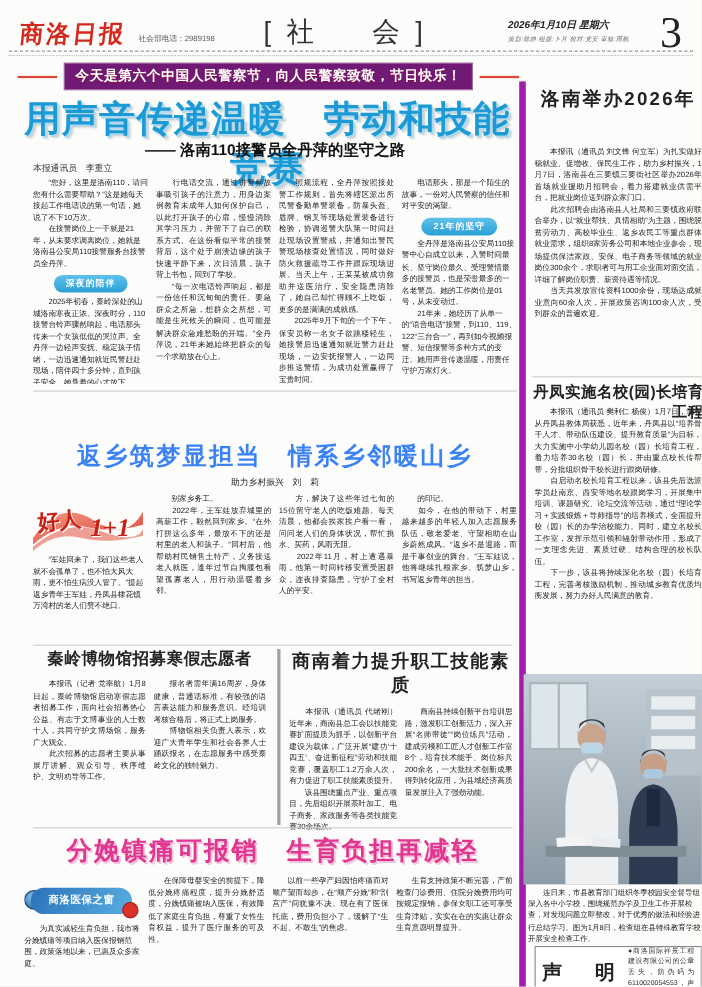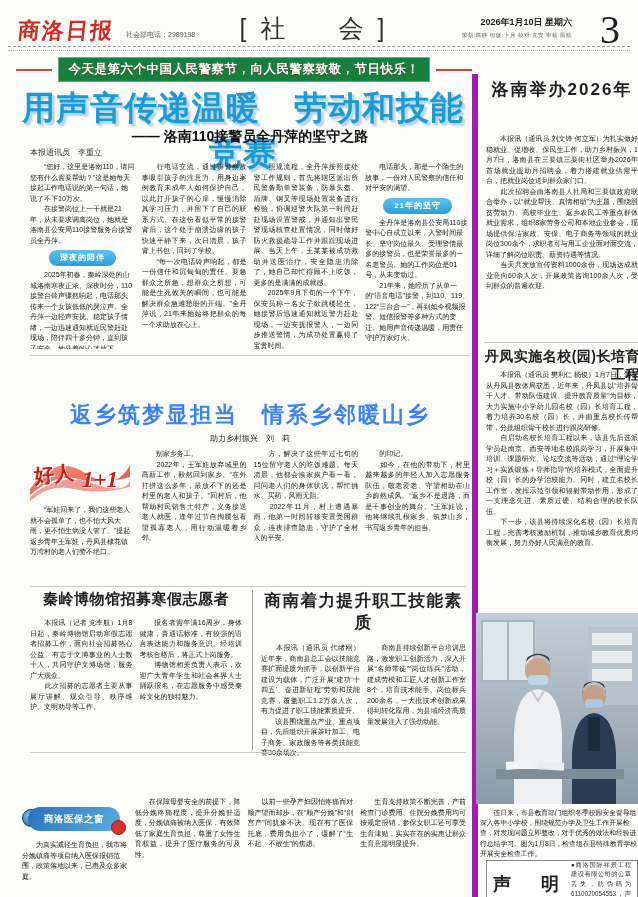--- a/index.html
+++ b/index.html
@@ -11,32 +11,32 @@
   }
   .txt { white-space:pre-line; text-align:justify; }
 
   
   #header { position:absolute; left:14px; top:10px; width:610px; height:34px; }
   #mast-logo { position:absolute; left:4px; top:6px; font-size:22px; font-weight:900;
     color:#d42a1e; transform:skewX(-6deg); letter-spacing:2px; }
   #dept-phone { position:absolute; left:112px; top:20px; font-size:7px; color:#555; }
   #section-title { position:absolute; left:0; right:0; top:2px; text-align:center;
     font-size:25px; letter-spacing:14px; color:#333; font-weight:500; }
-  #date-block { position:absolute; right:52px; top:6px; text-align:right; }
+  #date-block { position:absolute; right:52px; top:6px; text-align:left;font-style:italic; }
   #date-line { font-size:9px; font-weight:bold; color:#222; }
   #staff-line { font-size:5.5px; color:#666; margin-top:3px; letter-spacing:0.5px; }
   #page-number { position:absolute; right:4px; top:-4px; font-family:"Liberation Serif","DejaVu Serif",serif;
     font-size:40px; font-weight:400; color:#222; }
   .rule-dash { position:absolute; left:8px; right:8px; border-top:1px dashed #999; }
   .rule-dot  { position:absolute; left:8px; right:8px; border-top:1px dotted #bbb; }
 
   
   #banner-row { position:absolute; left:16px; top:57px; width:456px; display:flex; align-items:center; }
   .red-seg { flex:1; height:2px; background:#d43; }
-  #police-banner { width:372px; height:25px; margin:0 6px; background:#15803d;
+  #police-banner { width:372px; height:25px; margin:0 6px; background:#701a75;
     color:#fff; font-weight:bold; font-size:12.5px; letter-spacing:0.5px;
     display:flex; align-items:center; justify-content:center;
     box-shadow:inset 0 0 0 1px rgba(255,255,255,.35); text-shadow:0 1px 1px rgba(160,0,0,.45); }
   #lead-headline { position:absolute; left:14px; top:86px; width:458px; text-align:center;
     font-size:33px; font-weight:900; color:#1b9ad5; letter-spacing:1px;
     text-shadow:1.5px 1.5px 0 #aed9f0, 3px 3px 2px rgba(0,0,0,.18); }
   #lead-subhead { position:absolute; left:30px; top:128px; width:440px; text-align:center;
     font-size:14px; font-weight:bold; color:#111; }
   #lead-byline { position:absolute; left:30px; top:147px; width:440px; text-align:left;
     font-size:8px; color:#333; }
@@ -54,21 +54,21 @@
   #mid-byline { position:absolute; left:30px; top:433px; width:440px; text-align:center; font-size:8px; }
   #mid-body { position:absolute; left:30px; top:449px; width:440px; height:136px;
     display:flex; gap:7px; overflow:hidden; }
   #haoren-logo { position:relative; width:100px; height:50px; margin:2px 0 4px 0; }
   #haoren-logo svg { position:absolute; inset:0; }
 
   
   #museum { position:absolute; left:30px; top:590px; width:212px; height:160px; }
   #museum-headline { text-align:center; font-size:15px; font-weight:900; letter-spacing:0.5px; }
   #shangnan { position:absolute; left:252px; top:590px; width:214px; height:160px;
-    border-left:1px solid #a3a3a3; padding-left:8px; }
+    border-left:3px solid #a3a3a3; padding-left:8px; }
   #shangnan-headline { text-align:center; font-size:16.5px; font-weight:900; letter-spacing:1.5px; }
   .two-col { display:flex; gap:7px; margin-top:9px; height:126px; overflow:hidden; }
 
   
   #med-title { position:absolute; left:30px; top:758px; width:436px; text-align:center;
     font-size:23px; font-weight:900; color:#e0368f; letter-spacing:2px;
     text-shadow:1.5px 1.5px 0 #f5c3dd; }
   #med-body { position:absolute; left:22px; top:797px; width:444px; height:96px;
     display:flex; gap:7px; overflow:hidden; }
   #yibao-logo { position:relative; width:104px; height:30px; margin:8px 0 5px 0;
@@ -192,20 +192,21 @@
   <div id="shangnan">
     <div id="shangnan-headline">商南着力提升职工技能素质</div>
     <div class="two-col">
       <div class="col txt">　　本报讯（通讯员 代绪刚）近年来，商南县总工会以技能竞赛扩面提质为抓手，以创新平台建设为载体，广泛开展“建功‘十四五’、奋进新征程”劳动和技能竞赛，覆盖职工1.2万余人次，有力促进了职工技能素质提升。
 　　该县围绕重点产业、重点项目，先后组织开展茶叶加工、电子商务、家政服务等各类技能竞赛30余场次。</div>
       <div class="col txt">　　商南县持续创新平台培训思路，激发职工创新活力，深入开展“名师带徒”“岗位练兵”活动，建成劳模和工匠人才创新工作室8个，培育技术能手、岗位标兵200余名，一大批技术创新成果得到转化应用，为县域经济高质量发展注入了强劲动能。</div>
     </div>
   </div>
   <div class="hrule" style="left:30px; top:752px; width:436px"></div>
 
+  <div id="med-title">分娩镇痛可报销　生育负担再减轻</div>
   <div id="med-body">
     <div class="col">
       <div id="yibao-logo">
         <div id="yibao-orb"></div>
         <div id="yibao-panel">商洛医保之窗</div>
         <div id="yibao-seal"></div>
       </div>
       <span class="txt" style="font-size:7px;line-height:1.5;">　　为真实减轻生育负担，我市将分娩镇痛等项目纳入医保报销范围，政策落地以来，已惠及众多家庭。</span>
     </div>
     <div class="col txt">　　在保障母婴安全的前提下，降低分娩疼痛程度，提升分娩舒适度，分娩镇痛被纳入医保，有效降低了家庭生育负担，尊重了女性生育权益，提升了医疗服务的可及性。</div>

